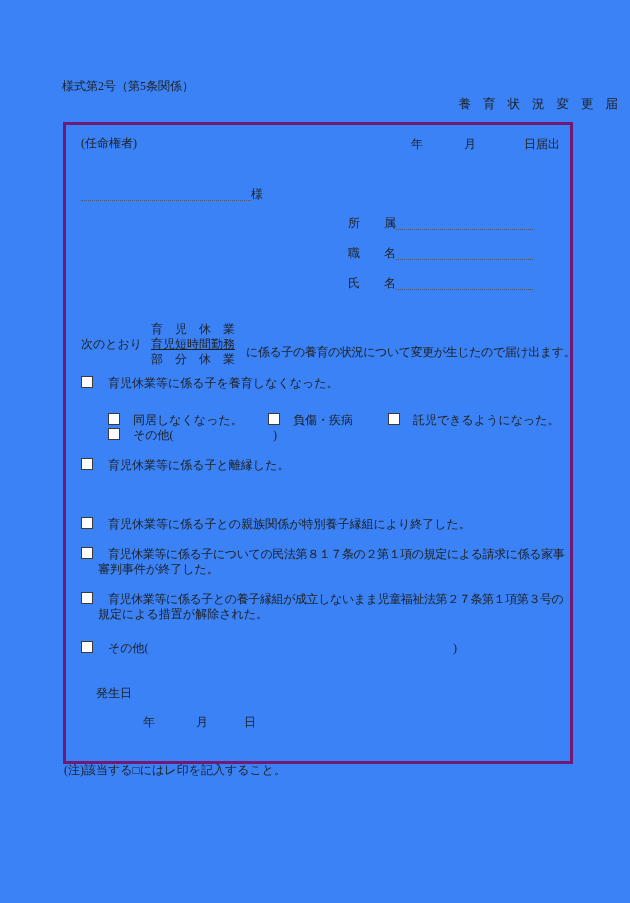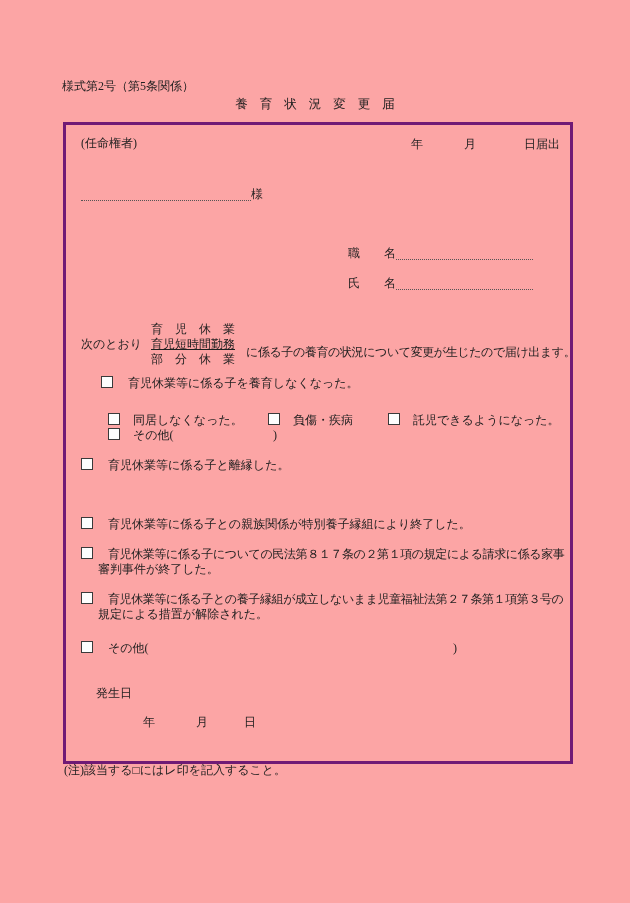--- a/index.html
+++ b/index.html
@@ -1,23 +1,23 @@
 <!DOCTYPE html>
 <html><head>
 <meta charset="utf-8">
 <style>
   html,body { margin:0; padding:0; background:#e8e8e8; }
   .page {
     position:relative; width:630px; height:903px; margin:0 auto;
-    background:#fca5a5; overflow:hidden;
+    background:#3b82f6; overflow:hidden;
     font-family:"Liberation Serif","DejaVu Serif",serif;
     color:#1f1f1f; font-size:12px; line-height:15px;
   }
   .abs { position:absolute; white-space:nowrap; }
-  .title { width:630px; text-align:center; letter-spacing:12px; text-indent:12px; font-size:12.5px; }
+  .title { width:630px; text-align:right; letter-spacing:12px; text-indent:12px; font-size:12.5px; }
   .main-box { position:absolute; left:63px; top:122px; width:504px; height:636px;
               border:3px solid #701a75; background:transparent; }
   .dotted { display:inline-block; border-bottom:1px dotted #555; vertical-align:-3px; height:12px; }
   .cbx { display:inline-block; width:10px; height:10px; border:1px solid #3a3a3a;
          background:#fdfdfd; vertical-align:-1px; }
   .cb-label { margin-left:15px; }
   .sub-label { margin-left:13px; }
   .tight { letter-spacing:-0.4px; }
   .id-label { display:inline-block; }
 </style>
@@ -35,34 +35,37 @@
     <div class="abs" style="left:345px; top:12px;">
       <span style="margin-right:38px;">年</span>
       <span style="margin-right:45px;">月</span>
       <span>日届出</span>
     </div>
 
     <div class="abs" style="left:15px; top:62px;">
       <span class="dotted" style="width:170px;"></span><span>様</span>
     </div>
 
+    <div class="abs" style="left:282px; top:91px;">
+      <span class="id-label">所　　属</span><span class="dotted" style="width:137px;"></span>
+    </div>
     <div class="abs" style="left:282px; top:121px;">
       <span class="id-label">職　　名</span><span class="dotted" style="width:137px;"></span>
     </div>
     <div class="abs" style="left:282px; top:151px;">
       <span class="id-label">氏　　名</span><span class="dotted" style="width:137px;"></span>
     </div>
 
     <div class="abs" style="left:15px; top:212px;">次のとおり</div>
     <div class="abs" style="left:85px; top:197px;">育　児　休　業</div>
     <div class="abs" style="left:85px; top:212px;text-decoration:underline;">育児短時間勤務</div>
     <div class="abs" style="left:85px; top:227px;">部　分　休　業</div>
     <div class="abs tight" style="left:180px; top:220px;">に係る子の養育の状況について変更が生じたので届け出ます。</div>
 
-    <div class="abs" style="left:15px; top:251px;margin-left:20px;">
+    <div class="abs" style="left:15px; top:251px;">
       <span class="cbx"></span><span class="cb-label">育児休業等に係る子を養育しなくなった。</span>
     </div>
 
     <div class="abs" style="left:42px; top:288px;">
       <span class="cbx"></span><span class="sub-label">同居しなくなった。</span>
     </div>
     <div class="abs" style="left:202px; top:288px;">
       <span class="cbx"></span><span class="sub-label">負傷・疾病</span>
     </div>
     <div class="abs" style="left:322px; top:288px;">

